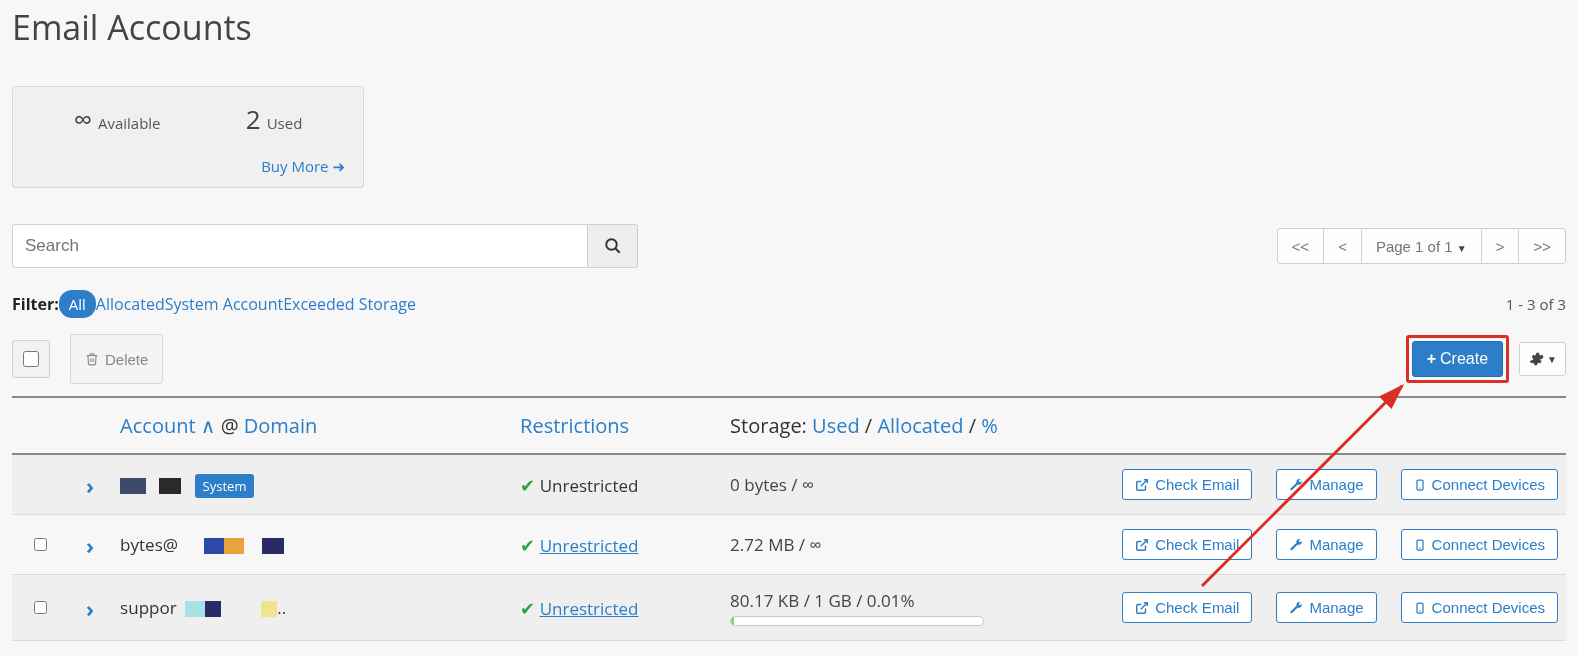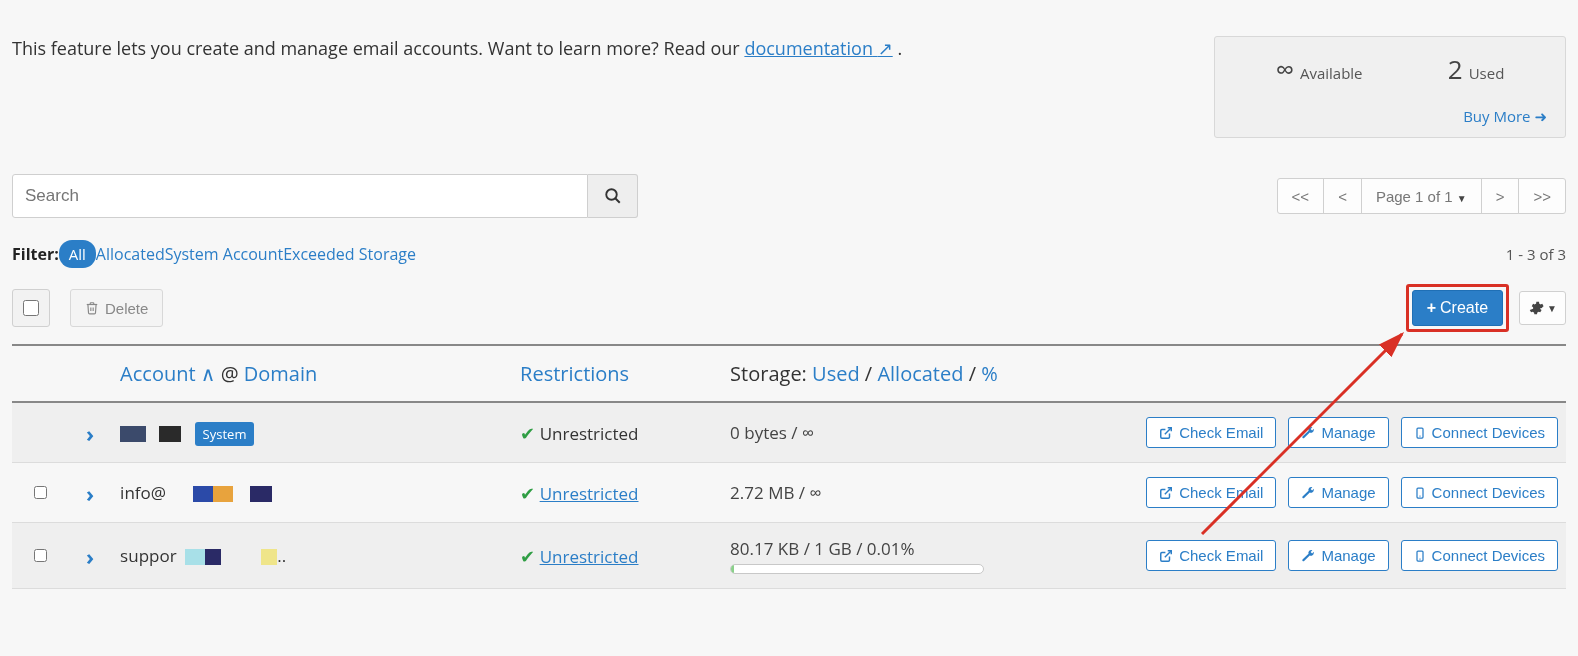--- a/index.html
+++ b/index.html
@@ -29,36 +29,36 @@
   .filter-row { display: flex; justify-content: space-between; align-items: center; margin-top: 22px; }
   .filters { display: flex; align-items: center; font-size: 16px; }
   .filters .label { font-weight: 700; color: #222; }
   .filters .pill { background: #2b7ec7; color: #fff; padding: 4px 10px; border-radius: 13px; font-size: 15px; }
   .filters a { color: #2b7ec7; text-decoration: none; }
   .count { color: #555; font-size: 15px; }
   .action-row { display: flex; justify-content: space-between; align-items: center; margin-top: 16px; }
   .left-actions { display: flex; align-items: center; gap: 20px; }
   .chk-box { width: 38px; height: 38px; border: 1px solid #d0d0d0; background: #f2f2f2; border-radius: 3px; display:flex; align-items:center; justify-content:center; }
   .chk-box input { width: 16px; height: 16px; }
-  .delete-btn { height: 38px; padding: 0 14px; border: 1px solid #d8d8d8; background: #f4f4f4; color: #888; border-radius: 3px; cursor: pointer; display:flex; align-items:center; gap:6px; font-size:15px;}
+  .delete-btn { height: 50px; padding: 0 14px; border: 1px solid #d8d8d8; background: #f4f4f4; color: #888; border-radius: 3px; cursor: pointer; display:flex; align-items:center; gap:6px; font-size:15px;}
   .right-actions { display: flex; align-items: center; gap: 10px; }
   .create-wrap { border: 3px solid #d93025; border-radius: 3px; padding: 3px; }
   .create-btn { background: #2b7ec7; color: #fff; border: 1px solid #1f6fb5; padding: 8px 14px; border-radius: 3px; cursor: pointer; font-size: 16px; display:flex; align-items:center; gap:4px; }
   .gear-btn { border: 1px solid #d0d0d0; background: #fdfdfd; padding: 8px 8px; border-radius: 3px; cursor: pointer; display:flex; align-items:center; gap:3px; color:#444; }
   table.list { width: 100%; border-collapse: collapse; margin-top: 12px; }
   table.list thead th { text-align: left; font-weight: 400; font-size: 20px; padding: 14px 8px; border-top: 2px solid #888; border-bottom: 2px solid #888; color: #333; }
   table.list thead th a { color: #2b7ec7; text-decoration: none; }
   table.list td { padding: 14px 8px; border-bottom: 1px solid #dcdcdc; font-size: 17px; vertical-align: middle; }
   tr.odd { background: #efefef; }
   .chev { color: #2b7ec7; font-weight: 700; font-size:22px; cursor:pointer; padding:0 10px; display:inline-block;}
   .check-green { color: #2f9e44; font-size:18px; }
   .restr-txt { color: #333; }
   .restr-link { color: #2b7ec7; }
   .storage-dark { color: #444; }
-  .row-actions { display: flex; gap: 12px; justify-content: flex-end; }
+  .row-actions { display: flex; gap: 24px; justify-content: flex-end; }
   .row-btn { border: 1px solid #2b7ec7; color: #2b7ec7; background: #fff; padding: 6px 12px; border-radius: 3px; cursor: pointer; font-size: 15px; display:flex; align-items:center; gap:6px; white-space:nowrap; }
   .system-badge { background: #2b7ec7; color: #fff; font-size: 13px; padding: 3px 8px; border-radius: 3px; }
   .redacted { display: inline-block; height: 16px; vertical-align: middle; }
   .redacted.b1 { width: 26px; background: #3b4a6b; }
   .redacted.b2 { width: 22px; background: #2a2a2a; }
   .redacted.b3 { width: 20px; background: #2b4aa8; }
   .redacted.b4 { width: 20px; background: #e8a33d; }
   .redacted.b5 { width: 22px; background: #2a2a66; }
   .redacted.b6 { width: 20px; background: #a8e0e8; }
   .redacted.b7 { width: 16px; background: #2a2a66; }
@@ -67,26 +67,23 @@
   .progress-bar { height: 100%; background: #8ad08a; width: 1%; }
   
   svg.arrow-to-create { position: absolute; }
   .arrow-container { position: relative; height:0; }
   .caret-down { font-size: 10px; color:#444;}
 </style>
 </head>
 <body>
 
 <div class="page">
+  <h1 class="title">Email Accounts</h1>
 
   <div class="desc-row">
-    <div class="desc">
-      <span>This feature lets you create and manage email accounts. Want to learn more? Read our </span>
-      <a href="#"><span>documentation</span> <span class="ext-icon">↗</span></a><span> .</span>
-    </div>
     <div class="stats-box">
       <div class="stats-top">
         <div class="stat">
           <span class="stat-big">∞</span>
           <span class="stat-small">Available</span>
         </div>
         <div class="stat">
           <span class="stat-big">2</span>
           <span class="stat-small">Used</span>
         </div>
@@ -220,21 +217,21 @@
                   <line x1="11" y1="18" x2="13" y2="18"></line>
                 </svg> 
                 <span>Connect Devices</span>
               </button>
             </div>
           </td>
         </tr>
         <tr class="">
           <td style="text-align: center;"><input type="checkbox" style=""></td>
           <td><span class="chev">›</span></td>
-          <td><span>info@</span>&nbsp;&nbsp;&nbsp;&nbsp;&nbsp;&nbsp;<span class="redacted b3"></span><span class="redacted b4"></span>&nbsp;&nbsp;&nbsp;&nbsp;<span class="redacted b5"></span></td>
+          <td><span>bytes@</span>&nbsp;&nbsp;&nbsp;&nbsp;&nbsp;&nbsp;<span class="redacted b3"></span><span class="redacted b4"></span>&nbsp;&nbsp;&nbsp;&nbsp;<span class="redacted b5"></span></td>
           <td><span class="check-green">✔</span> <a href="#" class="restr-link">Unrestricted</a></td>
           <td><span class="storage-dark">2.72 MB / ∞</span></td>
           <td>
             <div class="row-actions">
               <button class="row-btn">
                 <svg width="14" height="14" viewBox="0 0 24 24" fill="none" stroke="#2b7ec7" stroke-width="2.5">
                   <path d="M18 13v6a2 2 0 0 1-2 2H5a2 2 0 0 1-2-2V8a2 2 0 0 1 2-2h6"></path>
                   <polyline points="15 3 21 3 21 9"></polyline>
                   <line x1="10" y1="14" x2="21" y2="3"></line>
                 </svg> 

